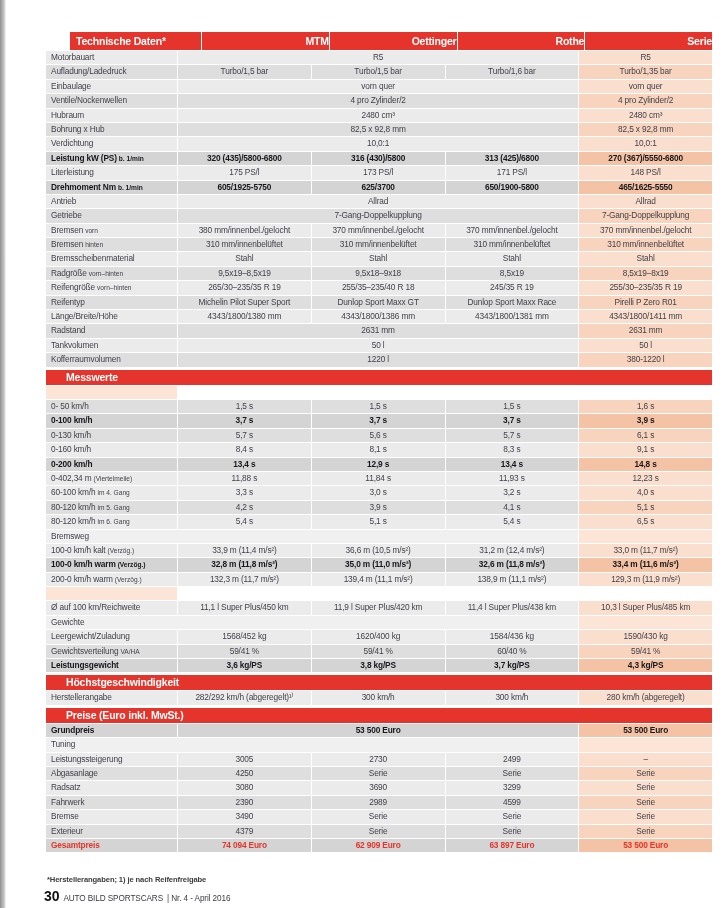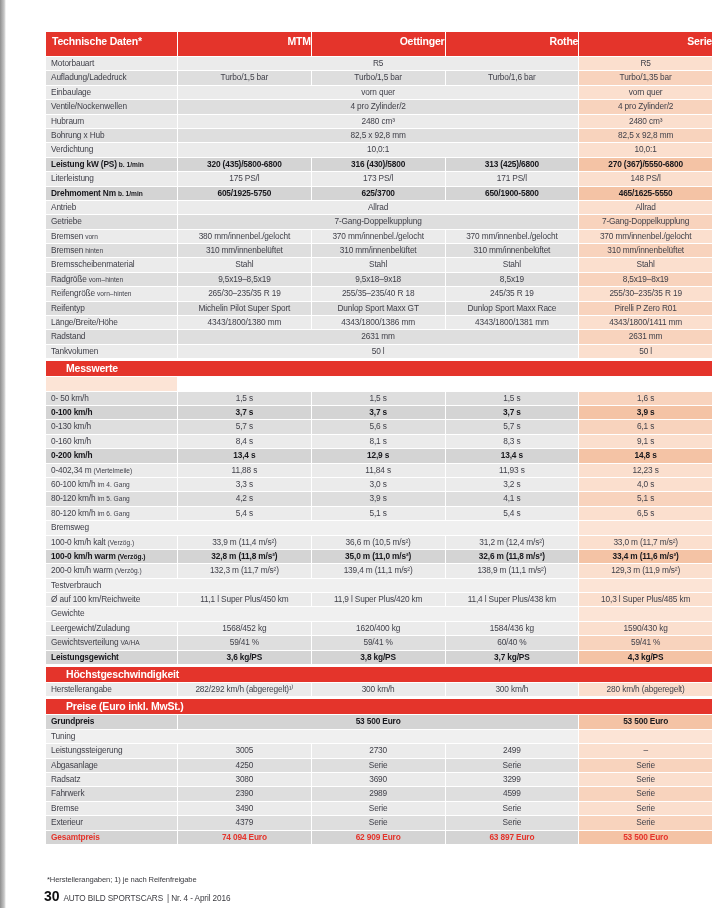--- a/index.html
+++ b/index.html
@@ -6,36 +6,36 @@
   body{
     width:728px;height:908px;position:relative;background:#ffffff;overflow:hidden;
     font-family:"Liberation Sans",sans-serif;-webkit-font-smoothing:antialiased;
   }
   .left-edge{position:absolute;left:0;top:0;width:6px;height:908px;
     background:linear-gradient(90deg,#8f8f8f,#c8c8c8 70%,#ffffff);}
   .spec-table{position:absolute;left:46px;top:32px;width:666px;}
   .row{display:grid;grid-template-columns:131px 1fr 1fr 1fr 1fr;column-gap:1px;
     margin-bottom:1px;height:13.4px;line-height:13.6px;font-size:8.3px;letter-spacing:-0.15px;color:#41414a;}
   .row .cell{overflow:hidden;white-space:nowrap;}
-  .header-row{height:24px;line-height:18px;margin-bottom:1px;}
+  .header-row{height:18px;line-height:18px;margin-bottom:1px;margin-left:24px;}
   .header-row .cell{background:var(--red);color:#fff;font-weight:bold;font-size:10.5px;
     text-align:right;letter-spacing:-0.2px;}
   .header-row .cell.lab{text-align:left;padding-left:6px;}
   .section-band{background:var(--red);color:#fff;font-weight:bold;font-size:10.5px;
     height:15px;line-height:15px;padding-left:20px;margin:3px 0 1px 0;letter-spacing:-0.2px;}
   .gcell{background:var(--g);}
   .scell{background:var(--s);}
   .lab{text-align:left;padding-left:5px;}
   .val{text-align:center;}
   .merged{grid-column:2/5;text-align:center;}
   .subspan{grid-column:1/5;text-align:left;padding-left:5px;}
   .row.bold .cell{font-weight:bold;color:#17171c;}
   .row.red .cell{color:var(--red);}
   .lab-small{font-size:6.6px;margin-left:2px;letter-spacing:0;}
-  .footnote{position:absolute;left:47px;top:875px;font-size:7.6px;color:#3b3b40;letter-spacing:-0.1px;}
+  .footnote{position:absolute;left:47px;top:875px;font-size:7.6px;color:#3b3b40;letter-spacing:-0.1px;font-weight:bold;}
   .page-footer{position:absolute;left:44px;top:888px;font-size:8.2px;color:#3b3b40;letter-spacing:-0.1px;}
   .page-footer .pnum{font-weight:bold;font-size:14px;color:#101012;margin-right:4px;}
   .page-footer .iss{margin-left:4px;}
 </style>
 </head>
 <body style="--red: #e4342b;">
 
 <div class="left-edge"></div>
 
 <div class="spec-table">
@@ -167,20 +167,25 @@
       <div class="row" style="--g: #dedede; --s: #f8d3bd;">
         <div class="cell gcell lab">Radstand</div>
         <div class="cell gcell merged">2631 mm</div>
         <div class="cell scell val">2631 mm</div>
       </div>
       <div class="row" style="--g: #ebebeb; --s: #fbdfce;">
         <div class="cell gcell lab">Tankvolumen</div>
         <div class="cell gcell merged">50 l</div>
         <div class="cell scell val">50 l</div>
       </div>
+      <div class="row" style="--g: #dedede; --s: #f8d3bd;">
+        <div class="cell gcell lab">Kofferraumvolumen</div>
+        <div class="cell gcell merged">1220 l</div>
+        <div class="cell scell val">380-1220 l</div>
+      </div>
       <div class="section-band">Messwerte</div>
       <div class="row" style="--g: #f0f0f0; --s: #fce4d6;">
         <div class="cell scell val"></div>
       </div>
       <div class="row" style="--g: #dedede; --s: #f8d3bd;">
         <div class="cell gcell lab">0- 50 km/h</div>
         <div class="cell gcell val">1,5 s</div>
         <div class="cell gcell val">1,5 s</div>
         <div class="cell gcell val">1,5 s</div>
         <div class="cell scell val">1,6 s</div>
@@ -260,21 +265,20 @@
         <div class="cell scell val">33,4 m (11,6 m/s²)</div>
       </div>
       <div class="row" style="--g: #ebebeb; --s: #fbdfce;">
         <div class="cell gcell lab">200-0 km/h warm<span class="lab-small">(Verzög.)</span></div>
         <div class="cell gcell val">132,3 m (11,7 m/s²)</div>
         <div class="cell gcell val">139,4 m (11,1 m/s²)</div>
         <div class="cell gcell val">138,9 m (11,1 m/s²)</div>
         <div class="cell scell val">129,3 m (11,9 m/s²)</div>
       </div>
       <div class="row" style="--g: #f0f0f0; --s: #fce4d6;">
-        <div class="cell gcell subspan">Testverbrauch</div>
         <div class="cell scell val"></div>
       </div>
       <div class="row" style="--g: #ebebeb; --s: #fbdfce;">
         <div class="cell gcell lab">Ø auf 100 km/Reichweite</div>
         <div class="cell gcell val">11,1 l Super Plus/450 km</div>
         <div class="cell gcell val">11,9 l Super Plus/420 km</div>
         <div class="cell gcell val">11,4 l Super Plus/438 km</div>
         <div class="cell scell val">10,3 l Super Plus/485 km</div>
       </div>
       <div class="row" style="--g: #f0f0f0; --s: #fce4d6;">

